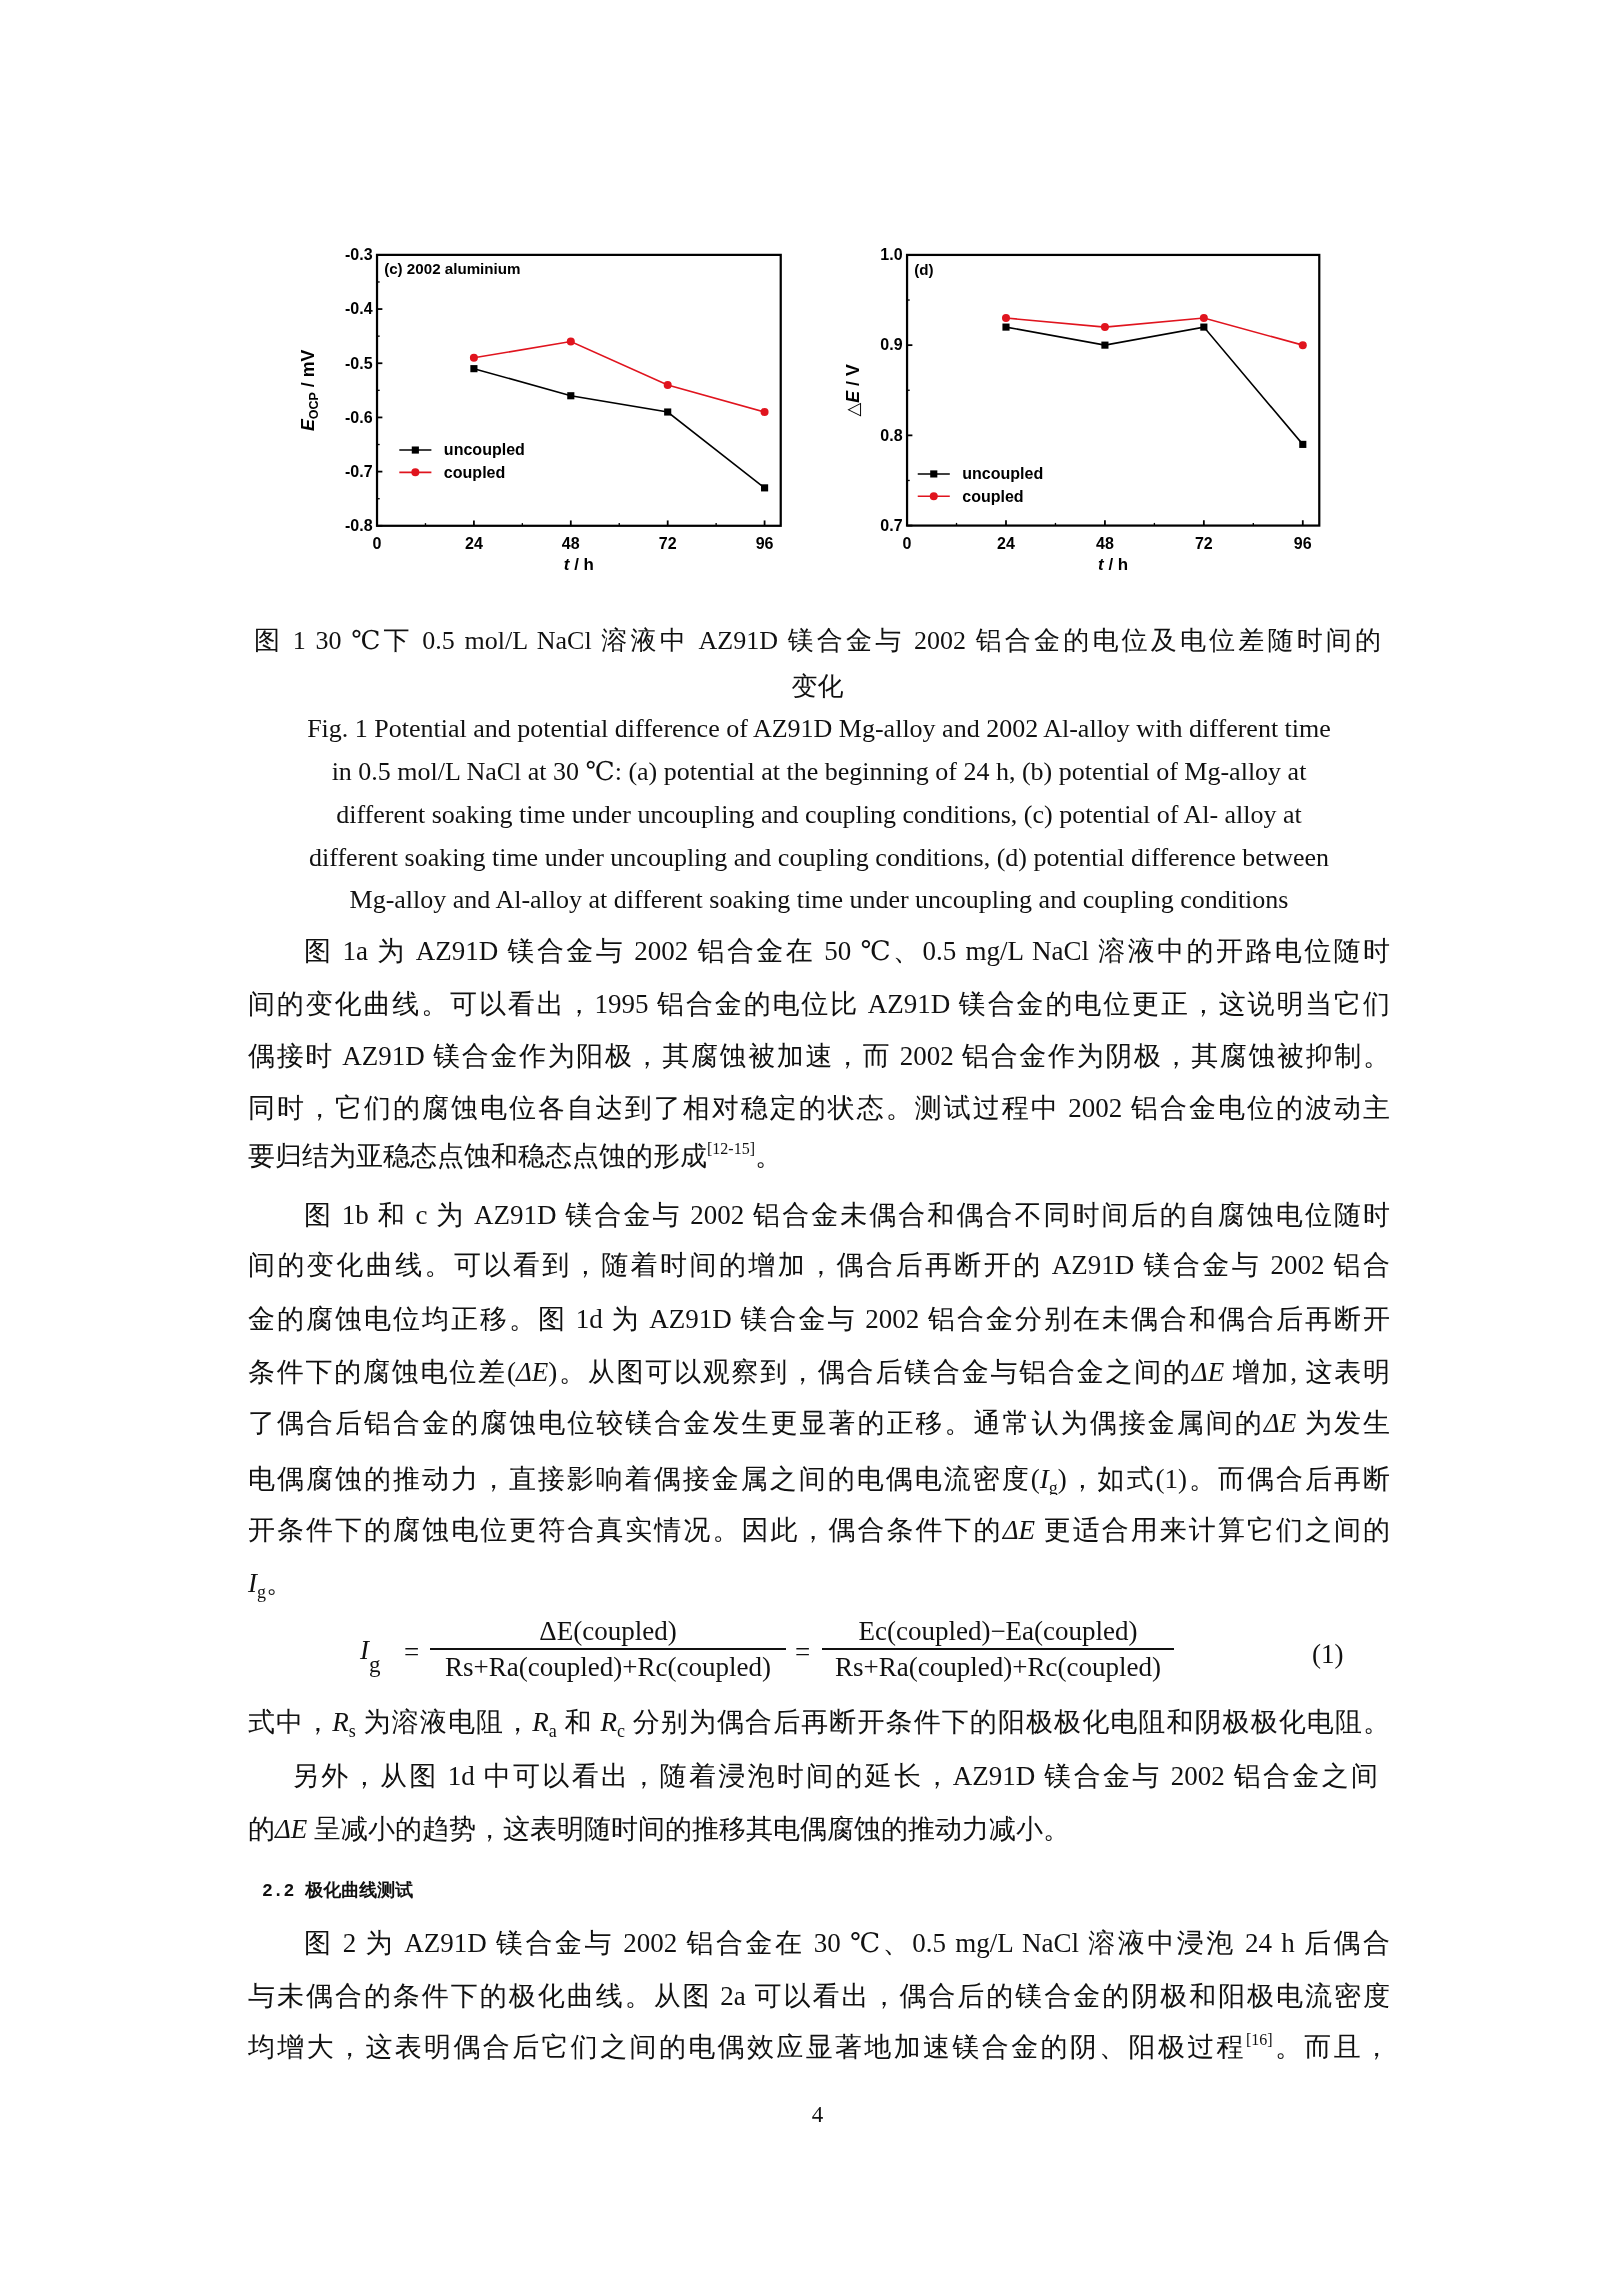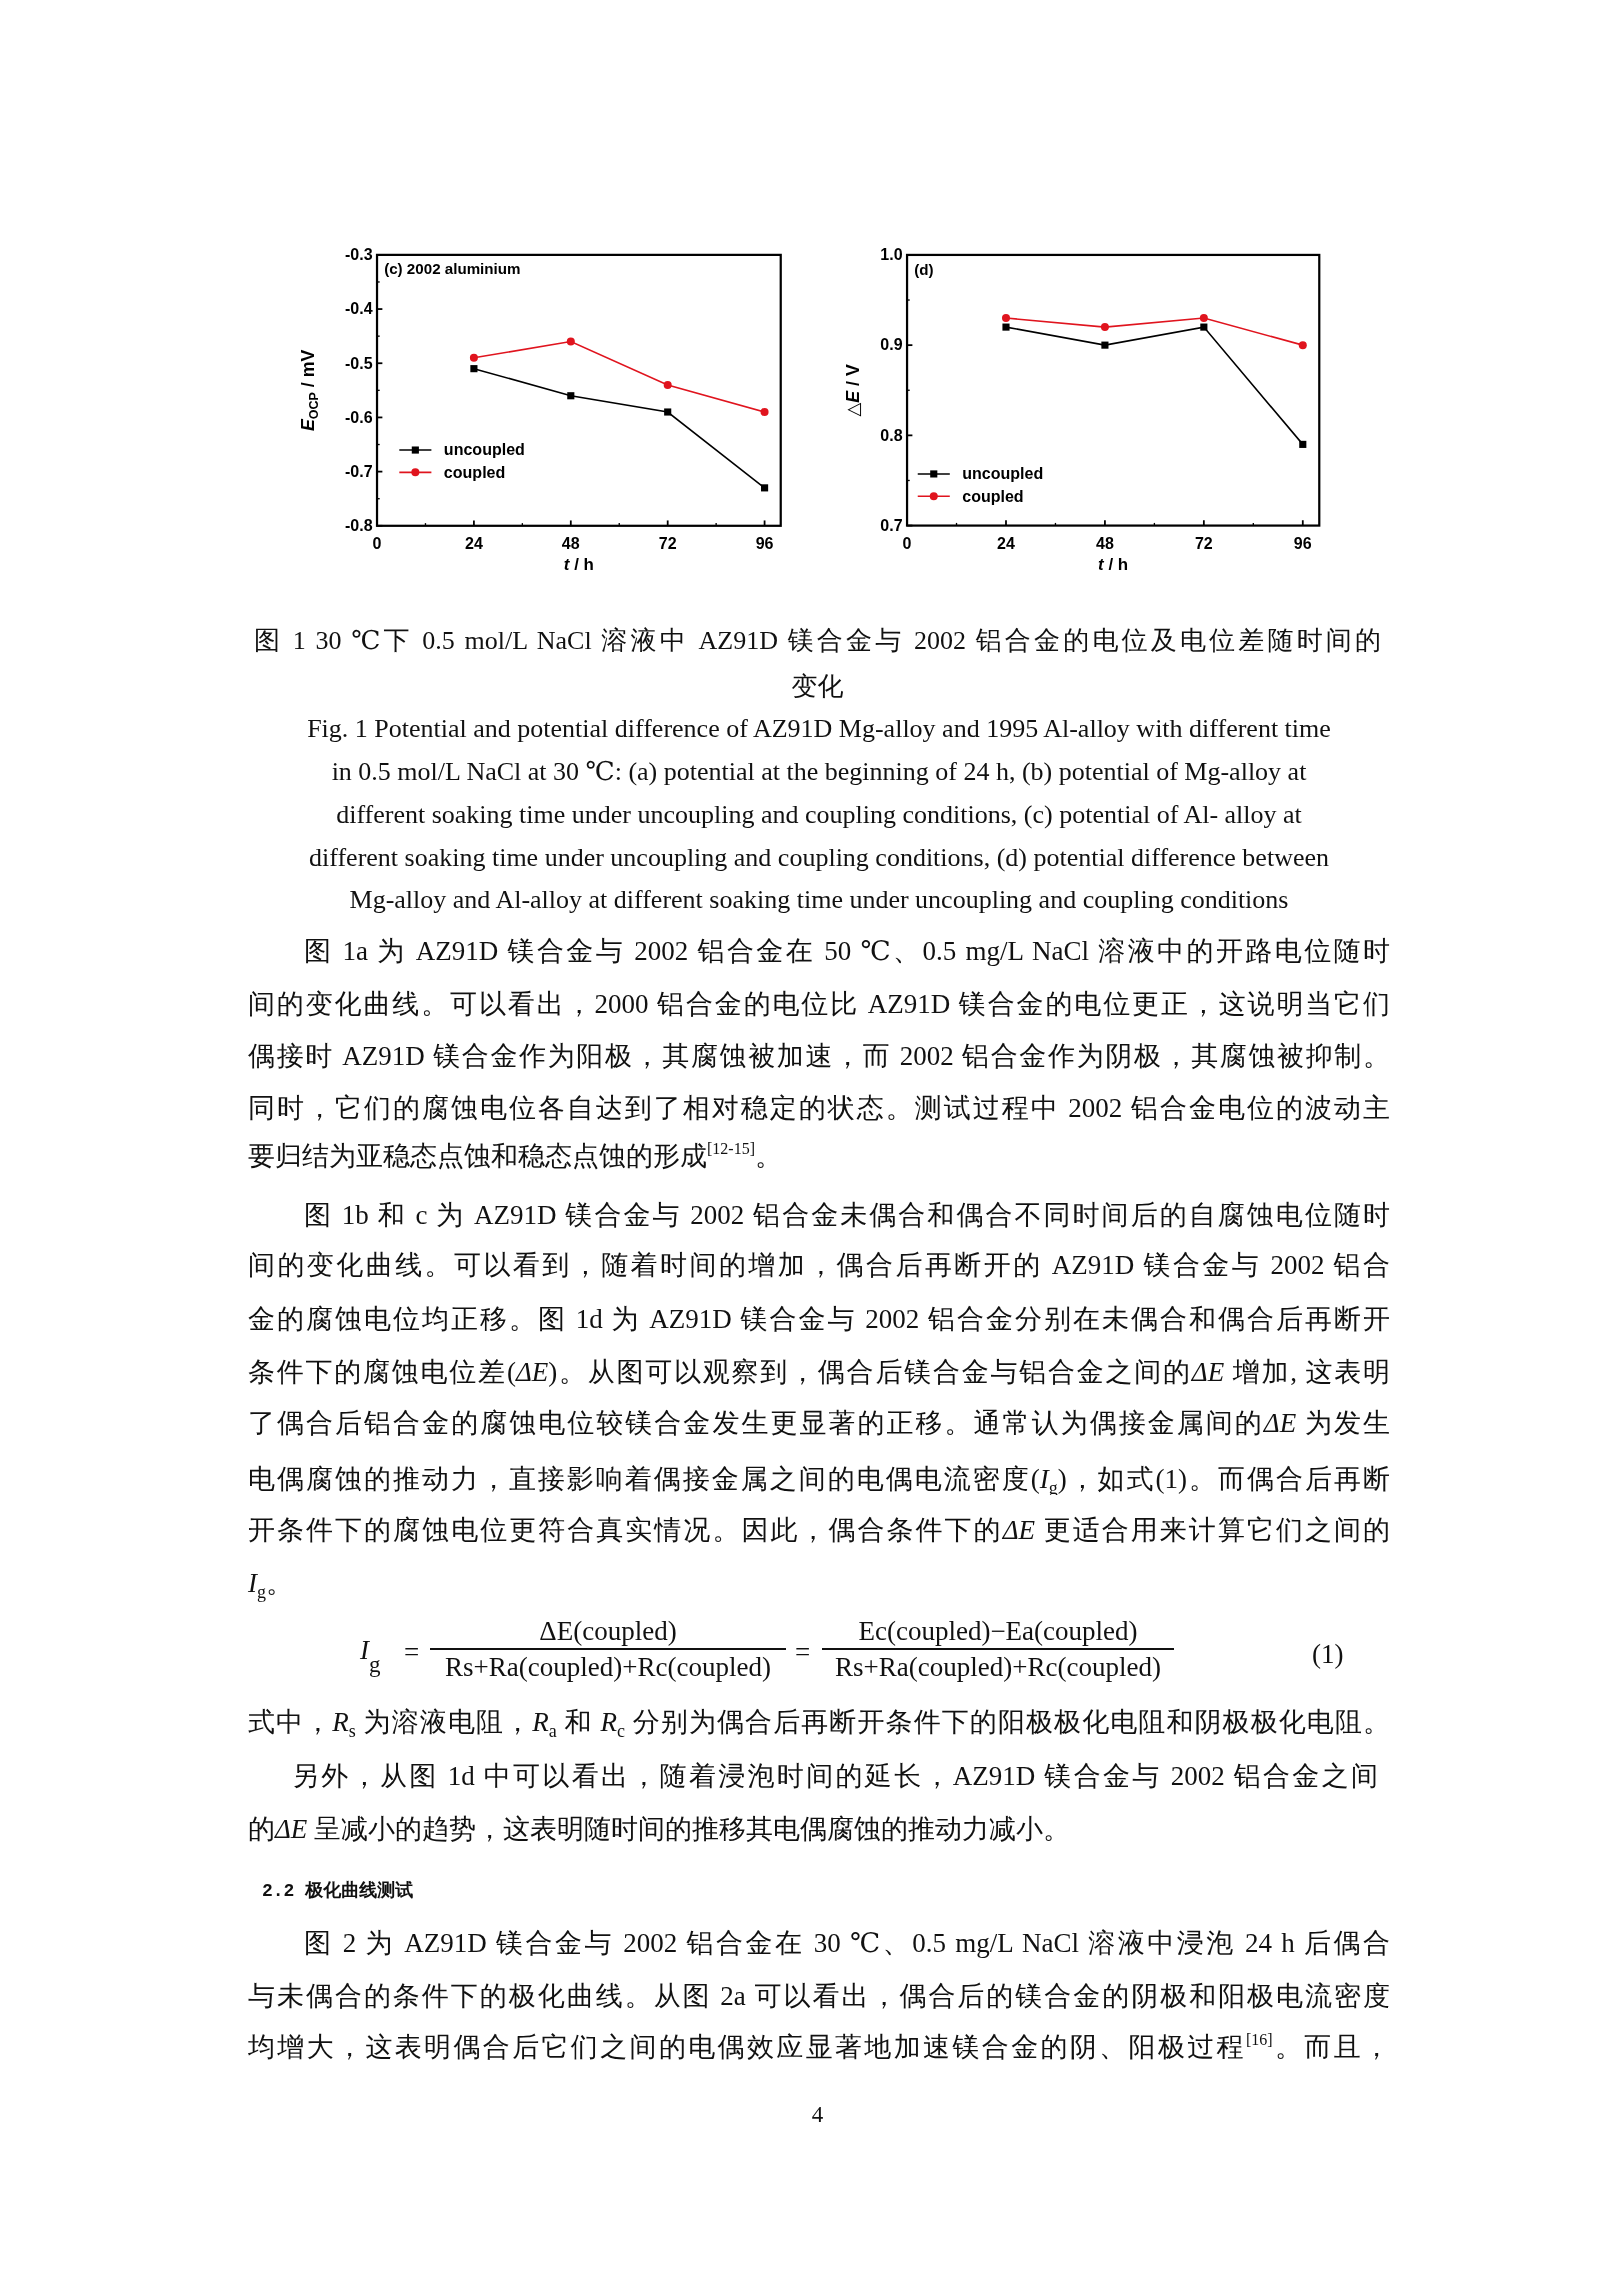--- a/index.html
+++ b/index.html
@@ -119,28 +119,28 @@
     <line x1="130" y1="532" x2="166" y2="532" stroke="#000000" stroke-width="1.8"></line>
     <rect x="144" y="528" width="8" height="8" fill="#000000"></rect>
     <text x="180" y="538" font-size="18" font-weight="bold">uncoupled</text>
     <line x1="130" y1="557" x2="166" y2="557" stroke="#e0141e" stroke-width="1.8"></line>
     <circle cx="148" cy="557" r="4.5" fill="#e0141e"></circle>
     <text x="180" y="563" font-size="18" font-weight="bold">coupled</text>
   </svg>
 
 <div class="line cap just" style="left:254px;top:626px;width:1127px;">图 1 30 ℃下 0.5 mol/L NaCl 溶液中 AZ91D 镁合金与 2002 铝合金的电位及电位差随时间的</div>
 <div class="line cap center" style="left:254px;top:672px;width:1127px;">变化</div>
-<div class="line cap center" style="left:248px;top:714px;width:1142px;">Fig. 1 Potential and potential difference of AZ91D Mg-alloy and 1995 Al-alloy with different time</div>
+<div class="line cap center" style="left:248px;top:714px;width:1142px;">Fig. 1 Potential and potential difference of AZ91D Mg-alloy and 2002 Al-alloy with different time</div>
 <div class="line cap center" style="left:248px;top:757px;width:1142px;">in 0.5 mol/L NaCl at 30  ℃: (a) potential at the beginning of 24 h, (b) potential of Mg-alloy at</div>
 <div class="line cap center" style="left:248px;top:800px;width:1142px;">different soaking time under uncoupling and coupling conditions, (c) potential of Al- alloy at</div>
 <div class="line cap center" style="left:248px;top:843px;width:1142px;">different soaking time under uncoupling and coupling conditions, (d) potential difference between</div>
 <div class="line cap center" style="left:248px;top:885px;width:1142px;">Mg-alloy and Al-alloy at different soaking time under uncoupling and coupling conditions</div>
 
 <div class="line just" style="left:304px;top:935px;width:1086px;">图 1a 为 AZ91D 镁合金与 2002 铝合金在 50 ℃、0.5 mg/L NaCl 溶液中的开路电位随时</div>
-<div class="line just" style="left:248px;top:988px;width:1142px;">间的变化曲线。可以看出，2000 铝合金的电位比 AZ91D 镁合金的电位更正，这说明当它们</div>
+<div class="line just" style="left:248px;top:988px;width:1142px;">间的变化曲线。可以看出，1995 铝合金的电位比 AZ91D 镁合金的电位更正，这说明当它们</div>
 <div class="line just" style="left:248px;top:1040px;width:1142px;">偶接时 AZ91D 镁合金作为阳极，其腐蚀被加速，而 2002 铝合金作为阴极，其腐蚀被抑制。</div>
 <div class="line just" style="left:248px;top:1092px;width:1142px;">同时，它们的腐蚀电位各自达到了相对稳定的状态。测试过程中 2002 铝合金电位的波动主</div>
 <div class="line" style="left:248px;top:1140px;">
   <span>要归结为亚稳态点蚀和稳态点蚀的形成</span><sup>[12-15]</sup><span>。</span>
 </div>
 
 <div class="line just" style="left:304px;top:1199px;width:1086px;">图 1b 和 c 为 AZ91D 镁合金与 2002 铝合金未偶合和偶合不同时间后的自腐蚀电位随时</div>
 <div class="line just" style="left:248px;top:1249px;width:1142px;">间的变化曲线。可以看到，随着时间的增加，偶合后再断开的 AZ91D 镁合金与 2002 铝合</div>
 <div class="line just" style="left:248px;top:1303px;width:1142px;">金的腐蚀电位均正移。图 1d 为 AZ91D 镁合金与 2002 铝合金分别在未偶合和偶合后再断开</div>
 <div class="line just" style="left:248px;top:1356px;width:1142px;">

